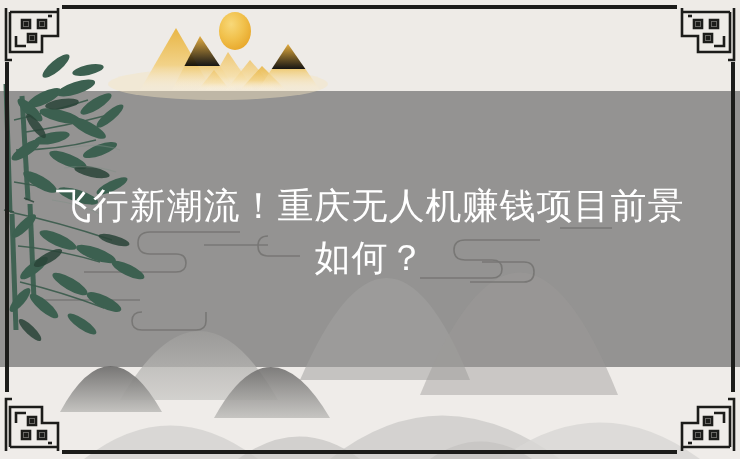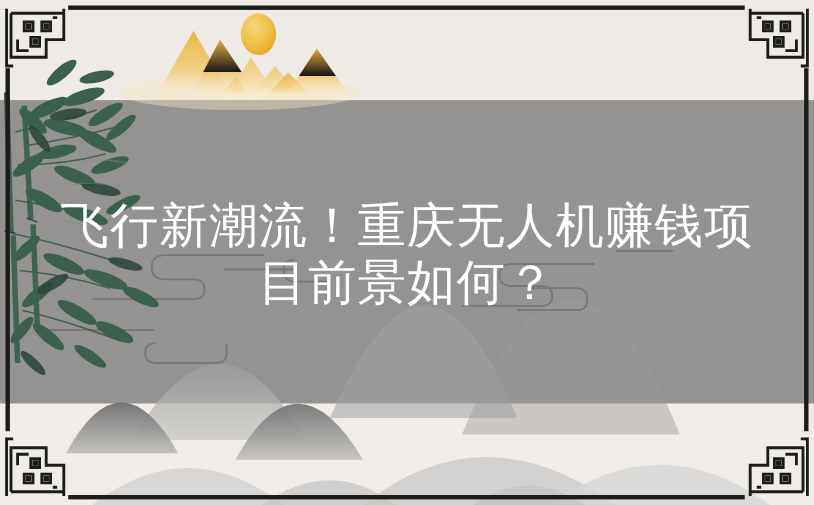--- a/index.html
+++ b/index.html
@@ -52,21 +52,21 @@
     left: 0;
     top: 180px;
     width: 740px;
     text-align: center;
     z-index: 40;
     pointer-events: none;
   }
   .title-text {
     display: block;
     font-family: "Liberation Sans", "DejaVu Sans", sans-serif;
-    font-size: 44px;
+    font-size: 36px;
     line-height: 52px;
     letter-spacing: 1px;
     color: #FFFFFF;
     font-weight: 400;
     padding: 0 40px;
     box-sizing: border-box;
   }
 
   
   .corner {

